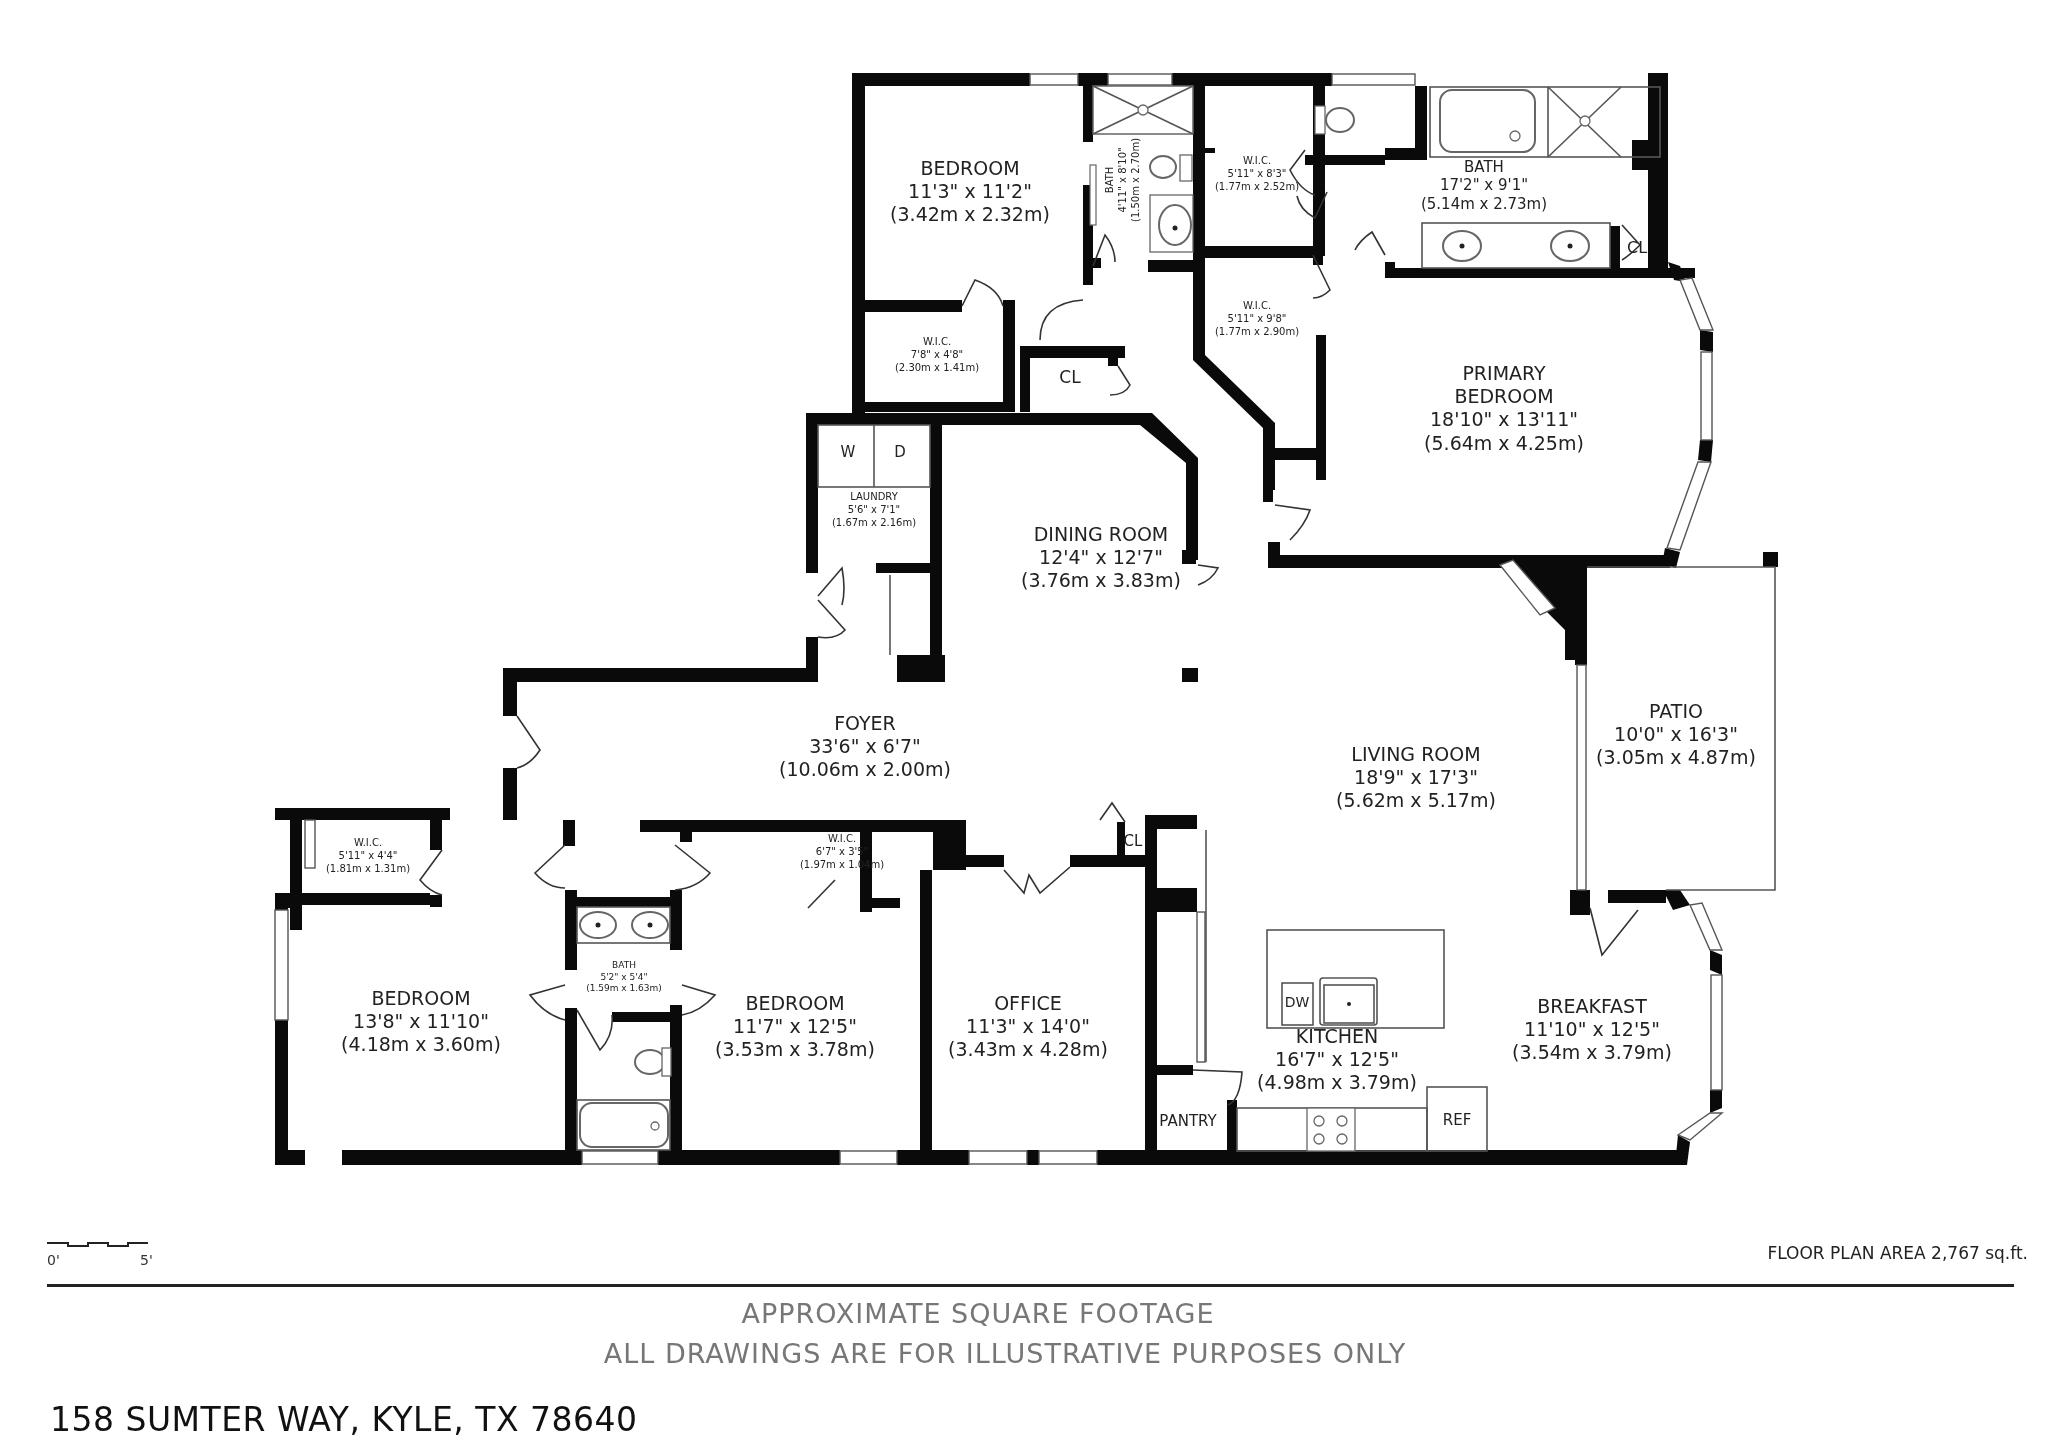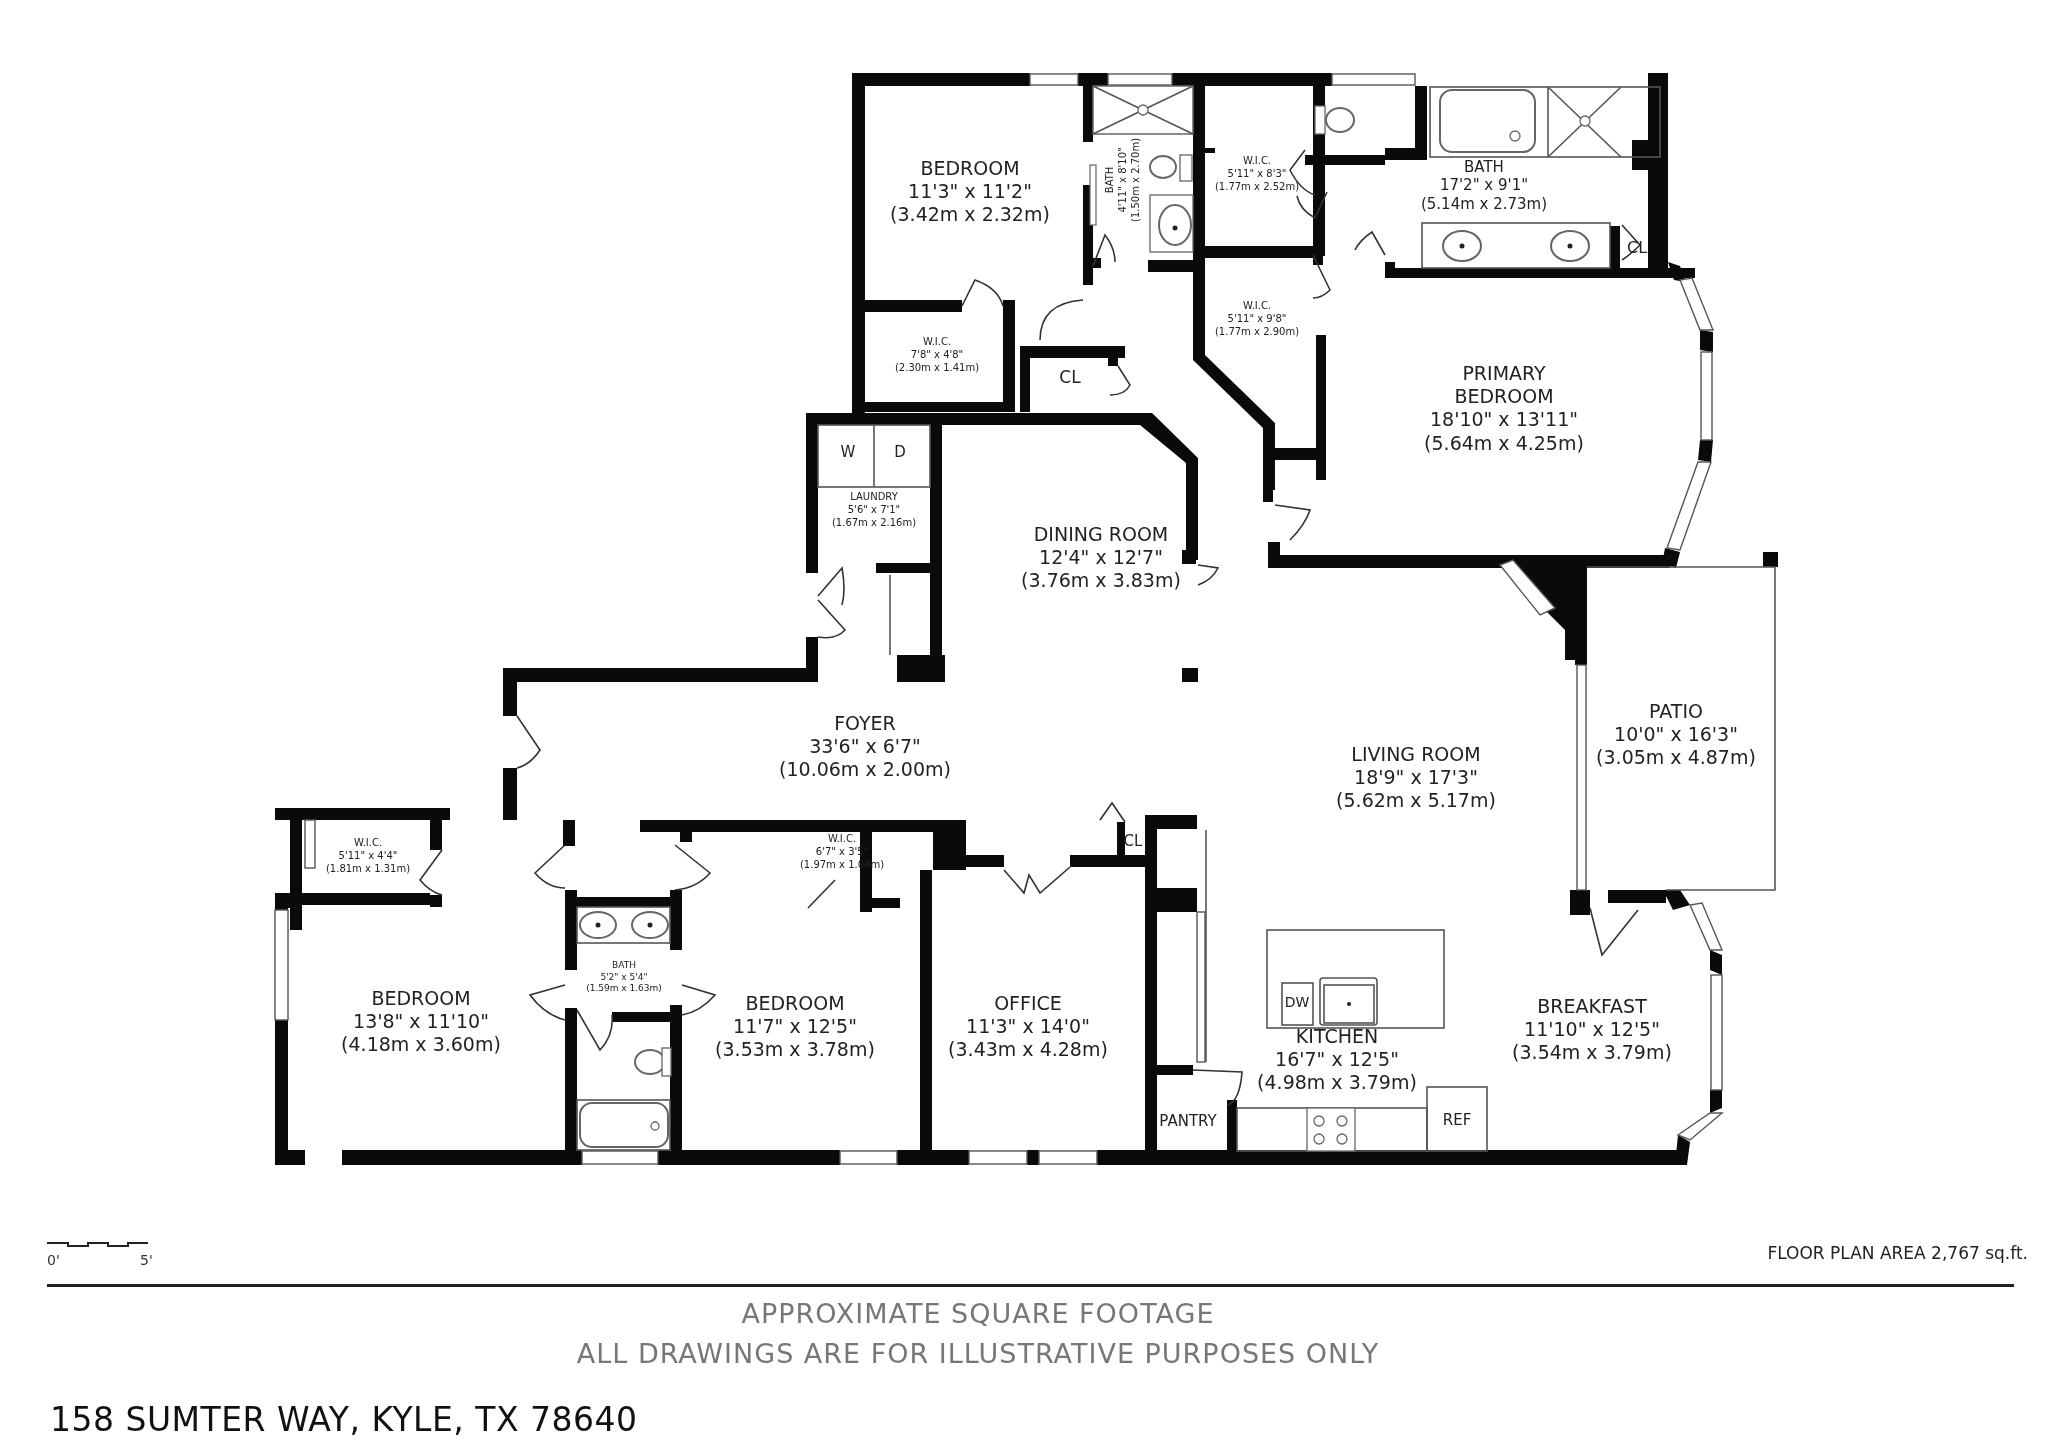--- a/index.html
+++ b/index.html
@@ -410,15 +410,15 @@
   <span class="n">(3.54m x 3.79m)</span>
 </div>
 
 <span class="scale-lbl" style="left:47px;">0'</span>
 <span class="scale-lbl" style="left:140px;">5'</span>
 
 <div class="foot-area">FLOOR PLAN AREA 2,767 sq.ft.</div>
 <div class="foot-rule"></div>
 
 <div class="disclaimer" style="top:1298px;">APPROXIMATE SQUARE FOOTAGE</div>
-<div class="disclaimer" style="top:1338px;">ALL DRAWINGS ARE FOR ILLUSTRATIVE PURPOSES ONLY</div>
+<div class="disclaimer" style="top:1338px;padding-left:27px;">ALL DRAWINGS ARE FOR ILLUSTRATIVE PURPOSES ONLY</div>
 
 <div class="address">158 SUMTER WAY, KYLE, TX 78640</div>
 
 </body></html>

